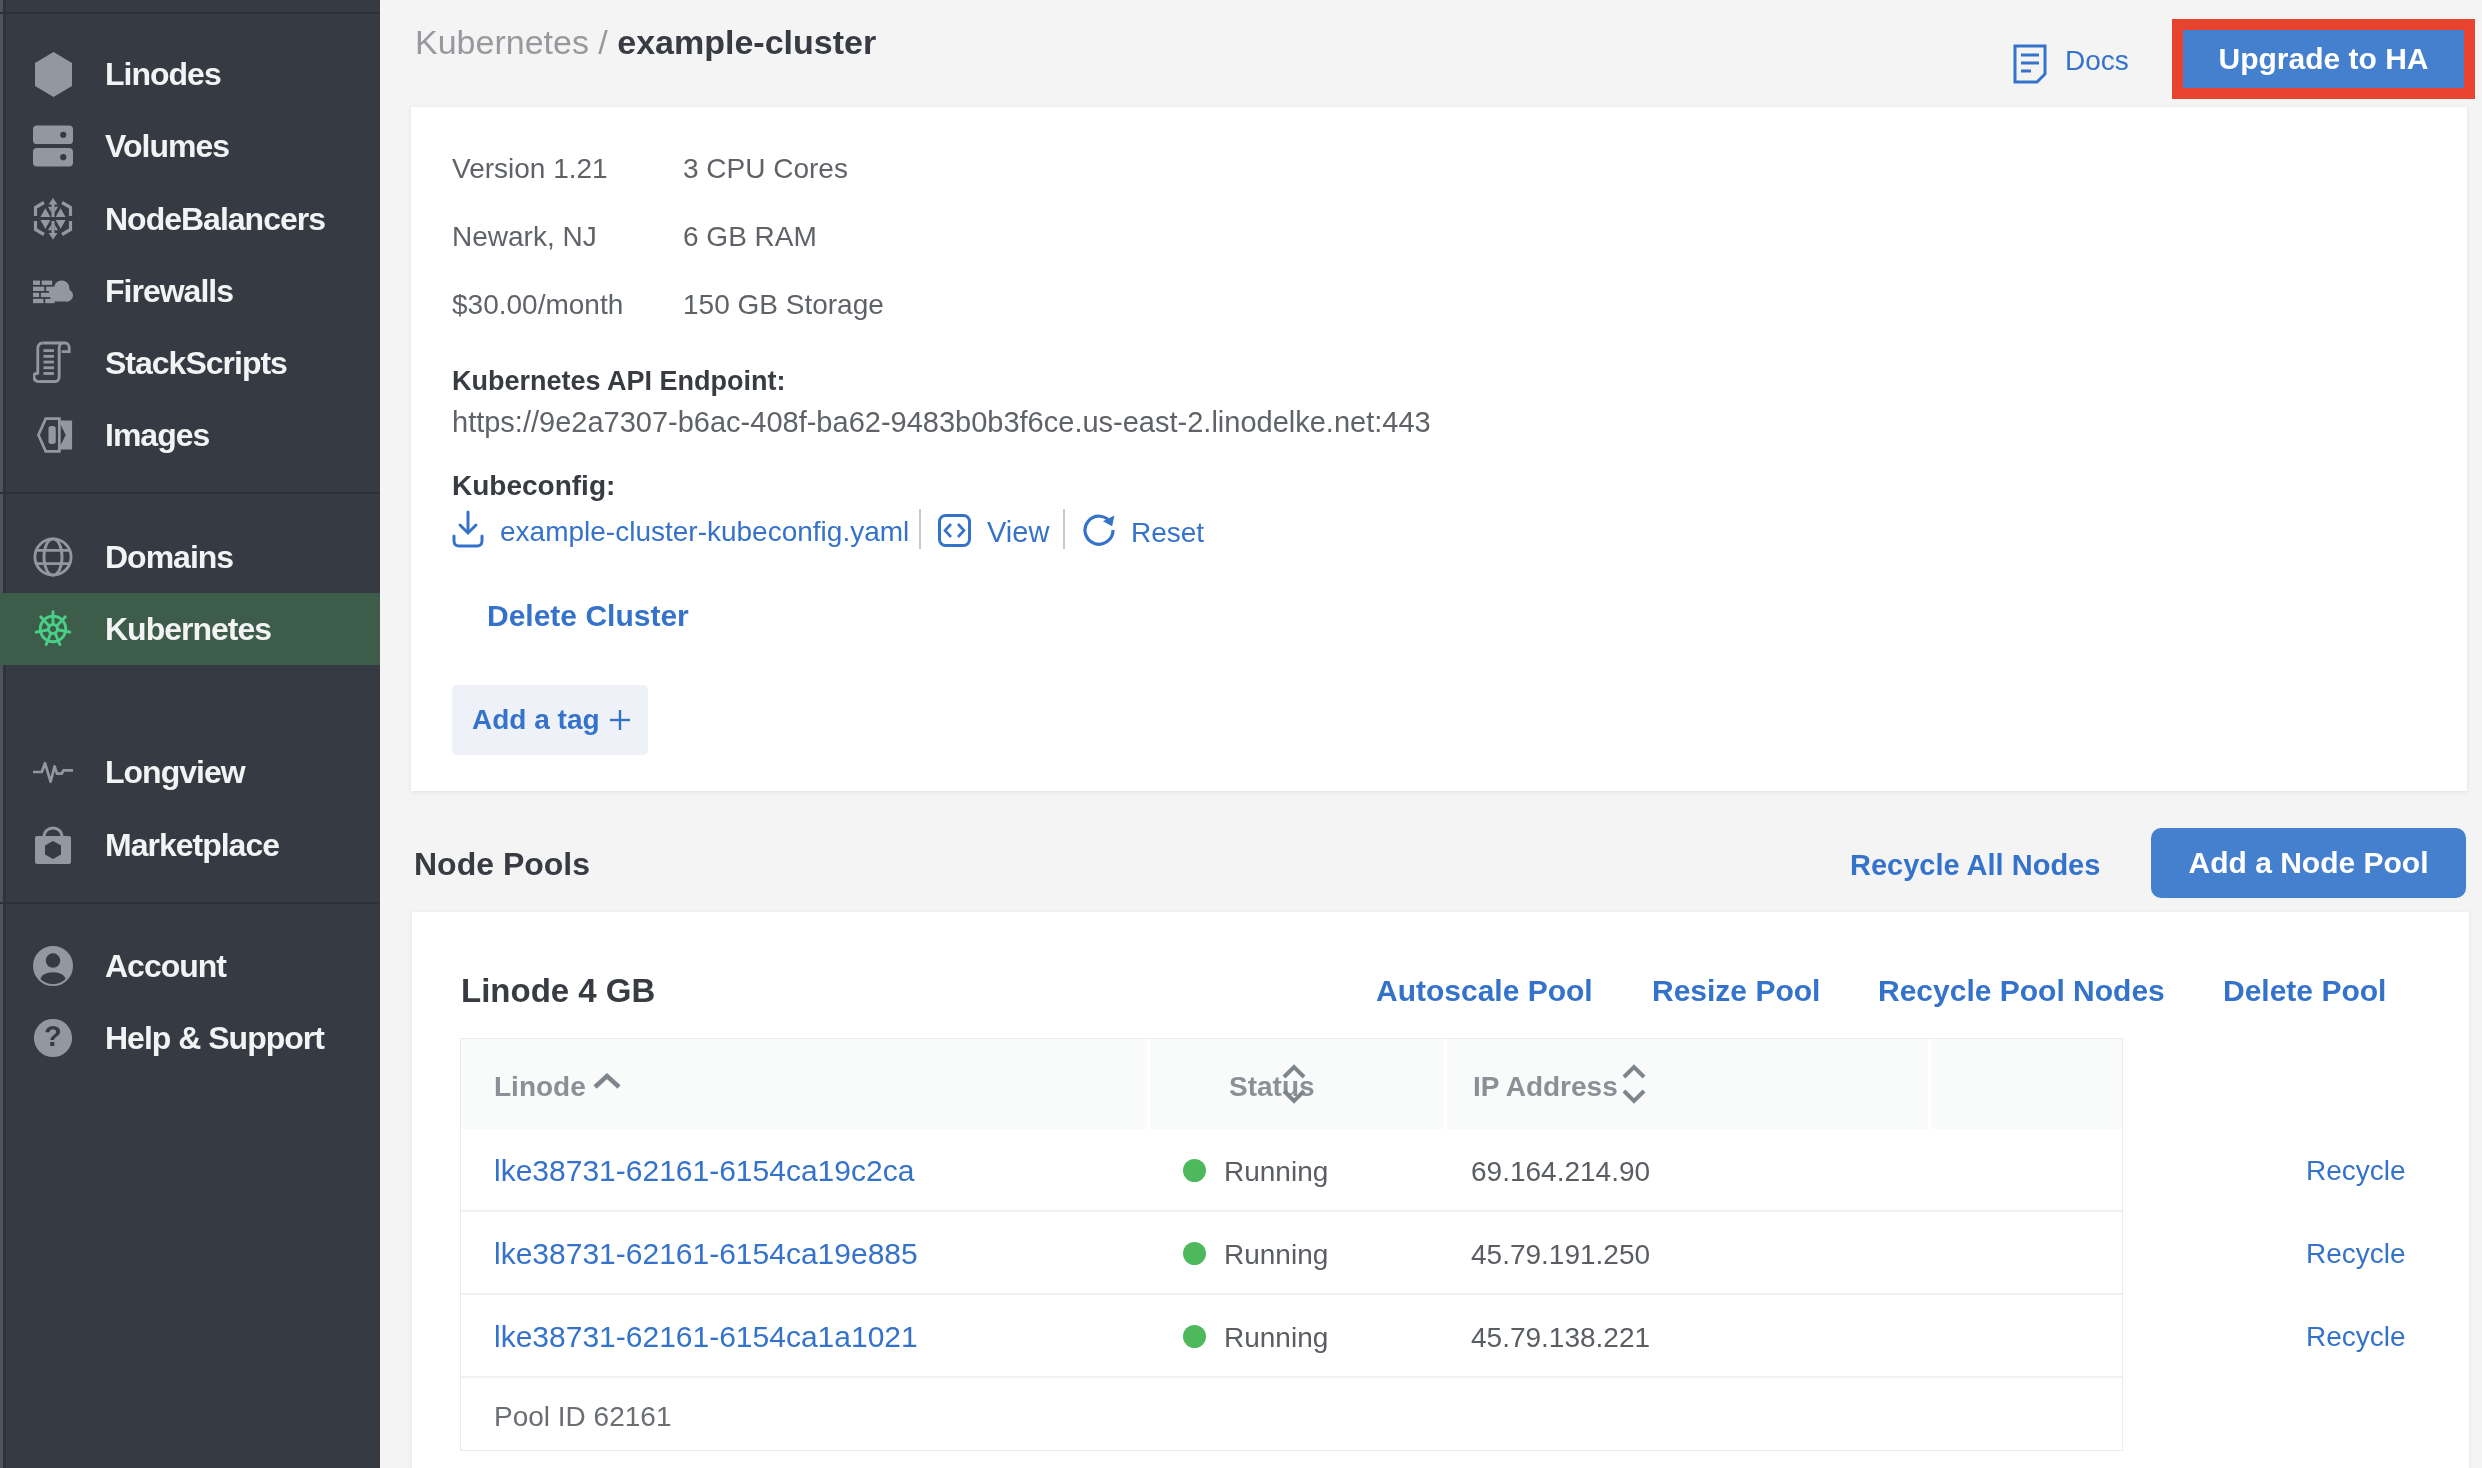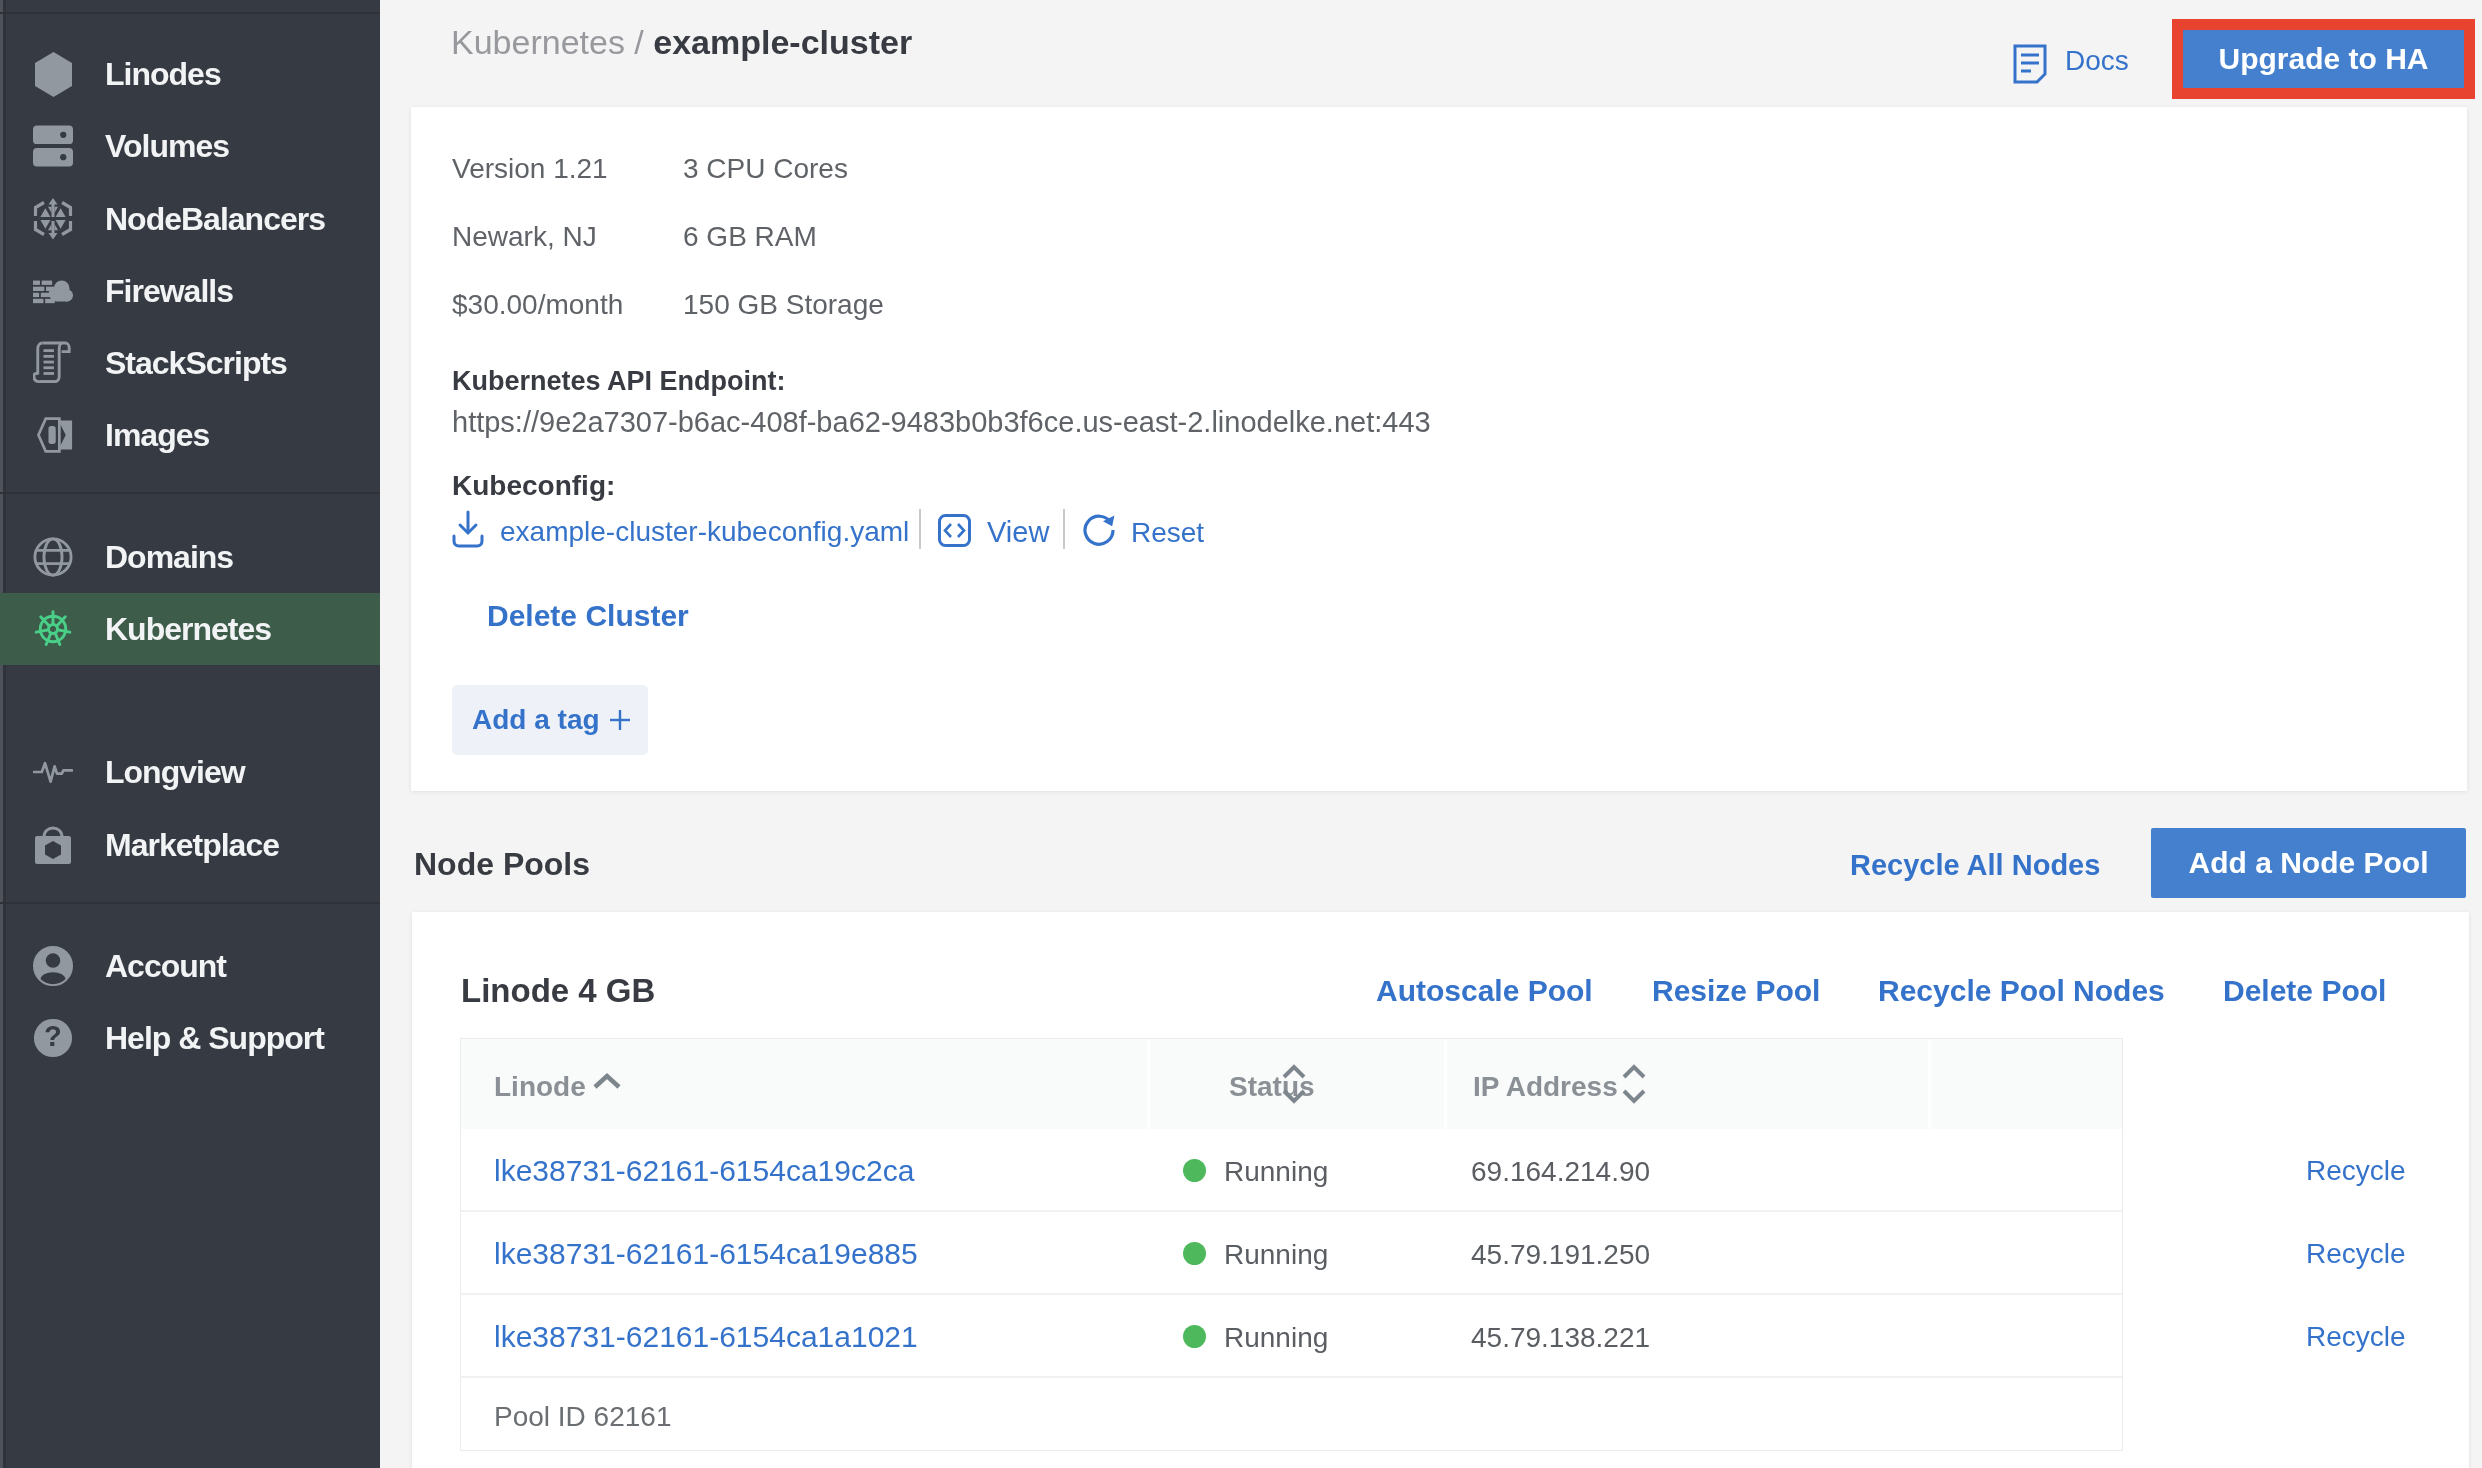--- a/index.html
+++ b/index.html
@@ -192,21 +192,21 @@
         <svg width="44" height="44" viewBox="0 0 44 44">
       <circle cx="22" cy="22" r="21" fill="#9298a0"></circle>
       <text x="22" y="31" text-anchor="middle" font-family="Liberation Sans" font-size="32" font-weight="bold" fill="#363a42">?</text>
     </svg>
       </div>
     <div class="lb">Help &amp; Support</div>
   </div>
 </div>
 <div id="main">
 
-  <div class="abs" style="left:35px; top:23px; font-size:34px; color:#97999d; white-space:nowrap;margin-left:36px;">Kubernetes / <span style="color:#383c42; font-weight:bold;">example-cluster</span></div>
+  <div class="abs" style="left:35px; top:23px; font-size:34px; color:#97999d; white-space:nowrap;">Kubernetes / <span style="color:#383c42; font-weight:bold;">example-cluster</span></div>
 
   <div class="abs" style="left:1633px; top:44px;">
     <svg width="34" height="40" viewBox="0 0 34 40">
       <g fill="none" stroke="#3573cb" stroke-width="3">
         <path d="M2 2 L32 2 L32 30 L24 38 L2 38 Z"></path>
         <line x1="8" y1="11" x2="26" y2="11"></line>
         <line x1="8" y1="19" x2="26" y2="19"></line>
         <line x1="8" y1="27" x2="18" y2="27"></line>
       </g>
     </svg>
@@ -264,21 +264,21 @@
         <g stroke="#3573cb" stroke-width="2.4">
             <line x1="11" y1="1" x2="11" y2="21"></line>
             <line x1="1" y1="11" x2="21" y2="11"></line>
           </g>
       </svg>
     </div>
   </div>
 
   <div class="abs" style="left:34px; top:846px; font-size:32px; font-weight:bold; color:#383c42;">Node Pools</div>
   <div class="abs boldblue" style="left:1470px; top:849px; font-size:29px;">Recycle All Nodes</div>
-  <div class="abs" style="left:1771px; top:828px; width:315px; height:70px; background:#4480ce; border-radius:2px; display:flex; align-items:center; justify-content:center; color:#fff; font-size:30px; font-weight:bold;">Add a Node Pool</div>
+  <div class="abs" style="left:1771px; top:828px; width:315px; height:70px; background:#4480ce; border-radius:10px; display:flex; align-items:center; justify-content:center; color:#fff; font-size:30px; font-weight:bold;">Add a Node Pool</div>
 
   <div class="card" style="left:32px; top:912px; width:2057px; height:560px;">
     <div class="abs" style="left:49px; top:60px; font-size:33px; font-weight:bold; color:#383c42;">Linode 4 GB</div>
     <div class="abs boldblue" style="left:964px; top:62px; font-size:30px;">Autoscale Pool</div>
     <div class="abs boldblue" style="left:1240px; top:62px; font-size:30px;">Resize Pool</div>
     <div class="abs boldblue" style="left:1466px; top:62px; font-size:30px;">Recycle Pool Nodes</div>
     <div class="abs boldblue" style="left:1811px; top:62px; font-size:30px;">Delete Pool</div>
 
     <div class="abs" style="left:48px; top:126px; width:1663px; height:413px; border:1px solid #e9ebec;">
 

